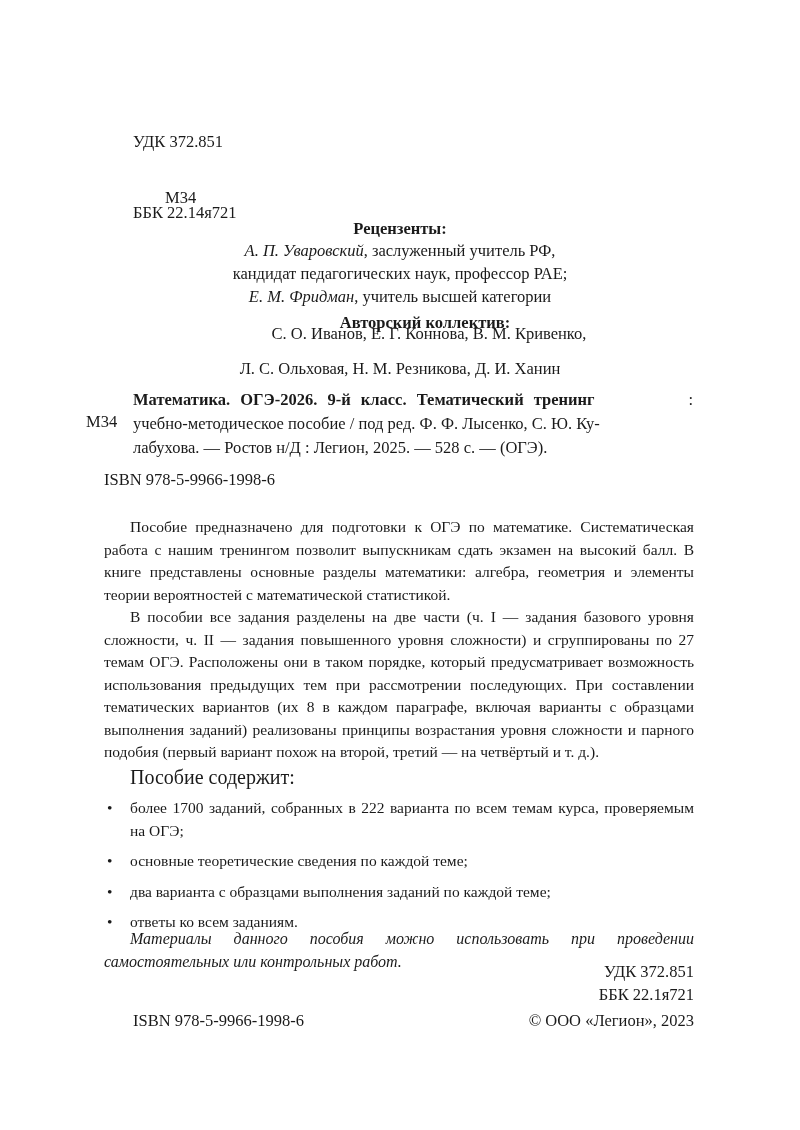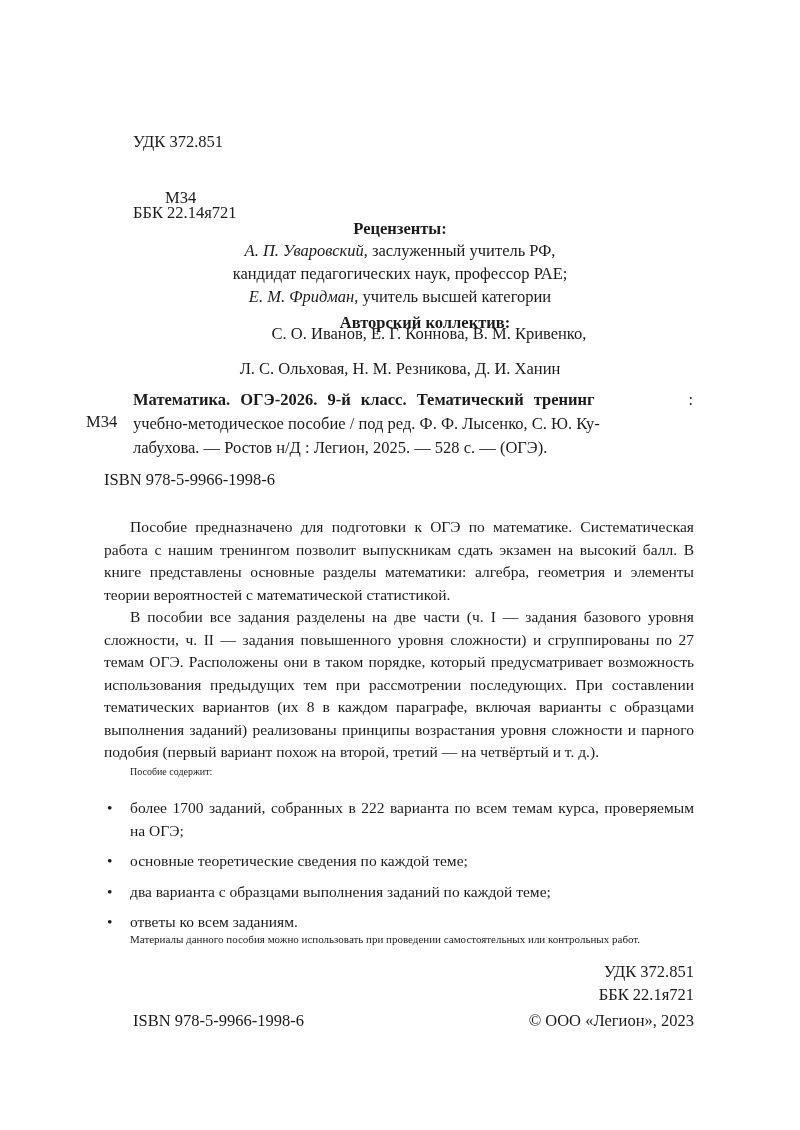--- a/index.html
+++ b/index.html
@@ -42,27 +42,27 @@
     <span class="bold" style="word-spacing:6px;">Математика. ОГЭ-2026. 9-й класс. Тематический тренинг</span>
       <span> :</span>
   </div>
   <div>учебно-методическое пособие / под ред. Ф. Ф. Лысенко, С. Ю. Ку-</div>
   <div>лабухова. — Ростов н/Д : Легион, 2025. — 528 с. — (ОГЭ).</div>
 </div>
 <div class="abs" style="left:104px; top:470px;">ISBN 978-5-9966-1998-6</div>
 
 <div class="block indent" style="top:500px; font-size:15.5px;">Пособие предназначено для подготовки к ОГЭ по математике. Систематическая работа с нашим тренингом позволит выпускникам сдать экзамен на высокий балл. В книге представлены основные разделы математики: алгебра, геометрия и элементы теории вероятностей с математической статистикой.</div>
 <div class="block indent" style="top:590px; font-size:15.5px;">В пособии все задания разделены на две части (ч. I — задания базового уровня сложности, ч. II — задания повышенного уровня сложности) и сгруппированы по 27 темам ОГЭ. Расположены они в таком порядке, который предусматривает возможность использования предыдущих тем при рассмотрении последующих. При составлении тематических вариантов (их 8 в каждом параграфе, включая варианты с образцами выполнения заданий) реализованы принципы возрастания уровня сложности и парного подобия (первый вариант похож на второй, третий — на четвёртый и т. д.).</div>
-<div class="abs" style="left:130px; top:766px; font-size:10px;">Пособие содержит:</div>
+<div class="abs" style="left:130px; top:766px; font-size:20px;">Пособие содержит:</div>
 
 <ul class="items" style="top:797px; font-size:15.5px;">
   <li><span class="bullet">•</span><span>более 1700 заданий, собранных в 222 варианта по всем темам курса, проверяемым на ОГЭ;</span></li>
   <li><span class="bullet">•</span><span>основные теоретические сведения по каждой теме;</span></li>
   <li><span class="bullet">•</span><span>два варианта с образцами выполнения заданий по каждой теме;</span></li>
   <li><span class="bullet">•</span><span>ответы ко всем заданиям.</span></li>
 </ul>
 
-<div class="block indent" style="top:912px; font-size:11px;">Материалы данного пособия можно использовать при проведении самостоятельных или контрольных работ.</div>
+<div class="block indent" style="top:912px; font-size:16px;font-style:italic;">Материалы данного пособия можно использовать при проведении самостоятельных или контрольных работ.</div>
 
 <div class="abs right" style="top:962px;">УДК 372.851</div>
 <div class="abs right" style="top:985px;">ББК 22.1я721</div>
 <div class="abs" style="left:133px; top:1011px;">ISBN 978-5-9966-1998-6</div>
 <div class="abs right" style="top:1011px;">© ООО «Легион», 2023</div>
 
 </body></html>

